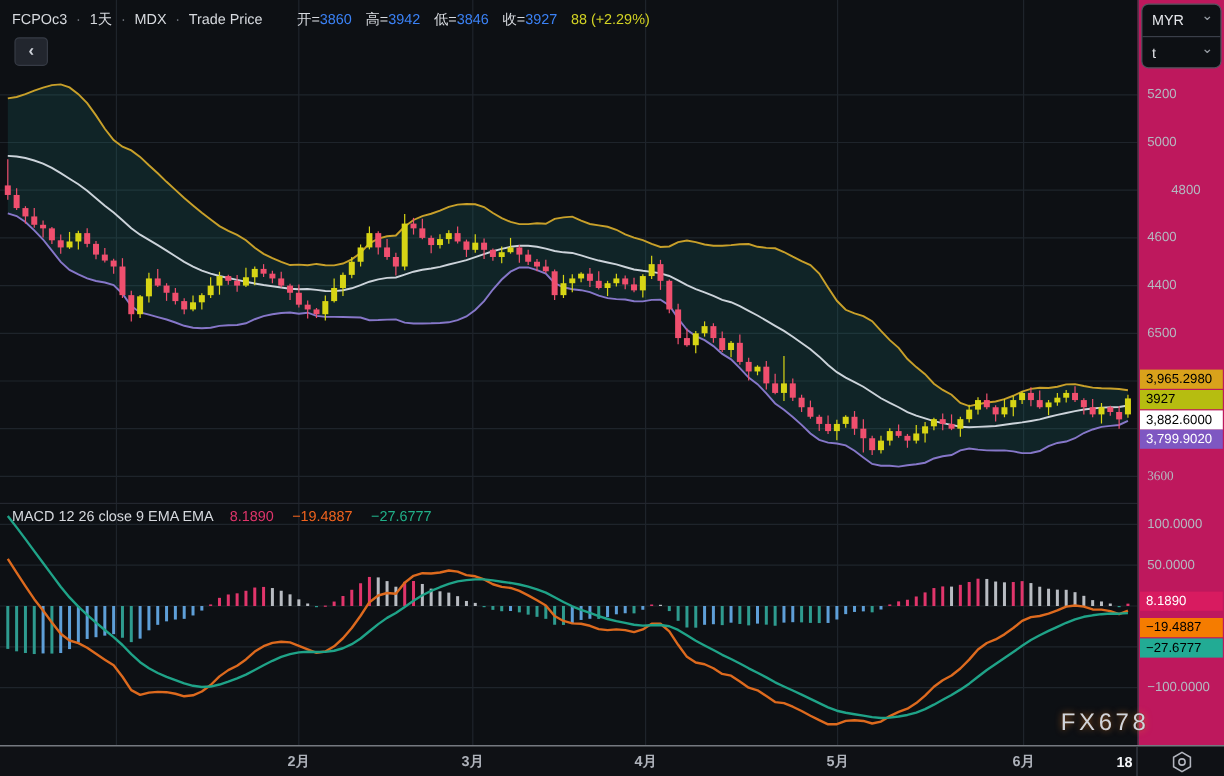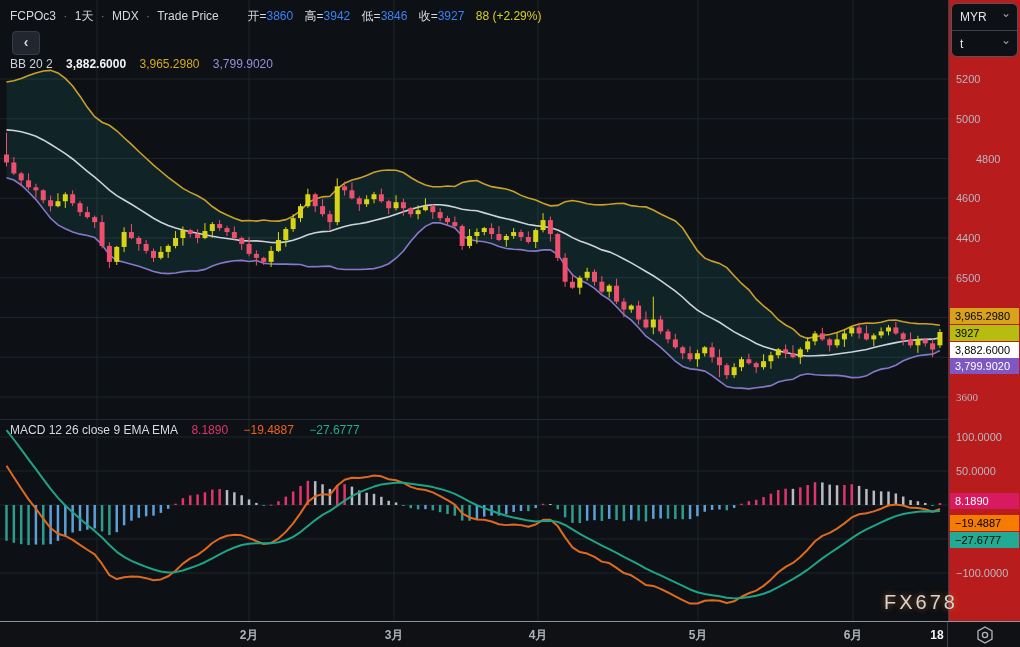--- a/index.html
+++ b/index.html
@@ -29,21 +29,21 @@
   .bb-lower{color:#9b8ce0;}
   .macd-legend{left:10px;top:423px;}
   .macd-title{color:#d6d9de;margin-right:10px;}
   .macd-hist-val{color:#e0356b;margin-right:12px;}
   .macd-line-val{color:#f0631e;margin-right:12px;}
   .macd-signal-val{color:#21b089;}
   
   .watermark{position:absolute;left:884px;top:591px;z-index:40;font-size:20px;letter-spacing:3px;
              color:#d0d4db;text-shadow:0 0 6px rgba(240,130,40,.65),0 0 1px #2b1a05;}
   
-  .price-axis{position:absolute;left:948px;top:0;width:72px;height:621px;background:#b91c1c;
+  .price-axis{position:absolute;left:948px;top:0;width:72px;height:621px;background:#be185d;
               border-left:1px solid #3a3f49;z-index:5;}
   .tick{position:absolute;left:7px;transform:translateY(-50%);font-size:11px;color:#b4b8c0;white-space:nowrap;}
   .badge{position:absolute;left:1px;right:2px;height:16px;line-height:16px;font-size:11px;
          padding-left:5px;z-index:8;white-space:nowrap;}
   .currency-box{position:absolute;left:2px;top:3px;width:65px;height:52px;border:1px solid #50545e;
                 border-radius:6px;z-index:9;background:#0d1014;}
   .currency-row{position:absolute;left:0;width:100%;height:26px;line-height:26px;font-size:12px;
                 color:#e4e6ea;cursor:pointer;}
   .currency-row .lbl{margin-left:8px;}
   .currency-row .chev{position:absolute;right:6px;top:-4px;color:#9aa0a8;font-size:12px;}
@@ -502,26 +502,20 @@
       <span class="ohlc-label">高=</span><span class="ohlc-val">3942</span>
       <span class="ohlc-label">低=</span><span class="ohlc-val">3846</span>
       <span class="ohlc-label">收=</span><span class="ohlc-val">3927</span>
       <span class="change-val">88 (+2.29%)</span>
     </div>
 
     <div class="back-btn">
       <span>‹</span>
     </div>
 
-    <div class="legend legend-row2">
-      <span class="bb-title">BB 20 2</span>
-      <span class="bb-basis">3,882.6000</span>
-      <span class="bb-upper">3,965.2980</span>
-      <span class="bb-lower">3,799.9020</span>
-    </div>
 
     <div class="legend macd-legend">
       <span class="macd-title">MACD 12 26 close 9 EMA EMA</span>
       <span class="macd-hist-val">8.1890</span>
       <span class="macd-line-val">−19.4887</span>
       <span class="macd-signal-val">−27.6777</span>
     </div>
   </div>
 
   <div class="watermark">FX678</div>

